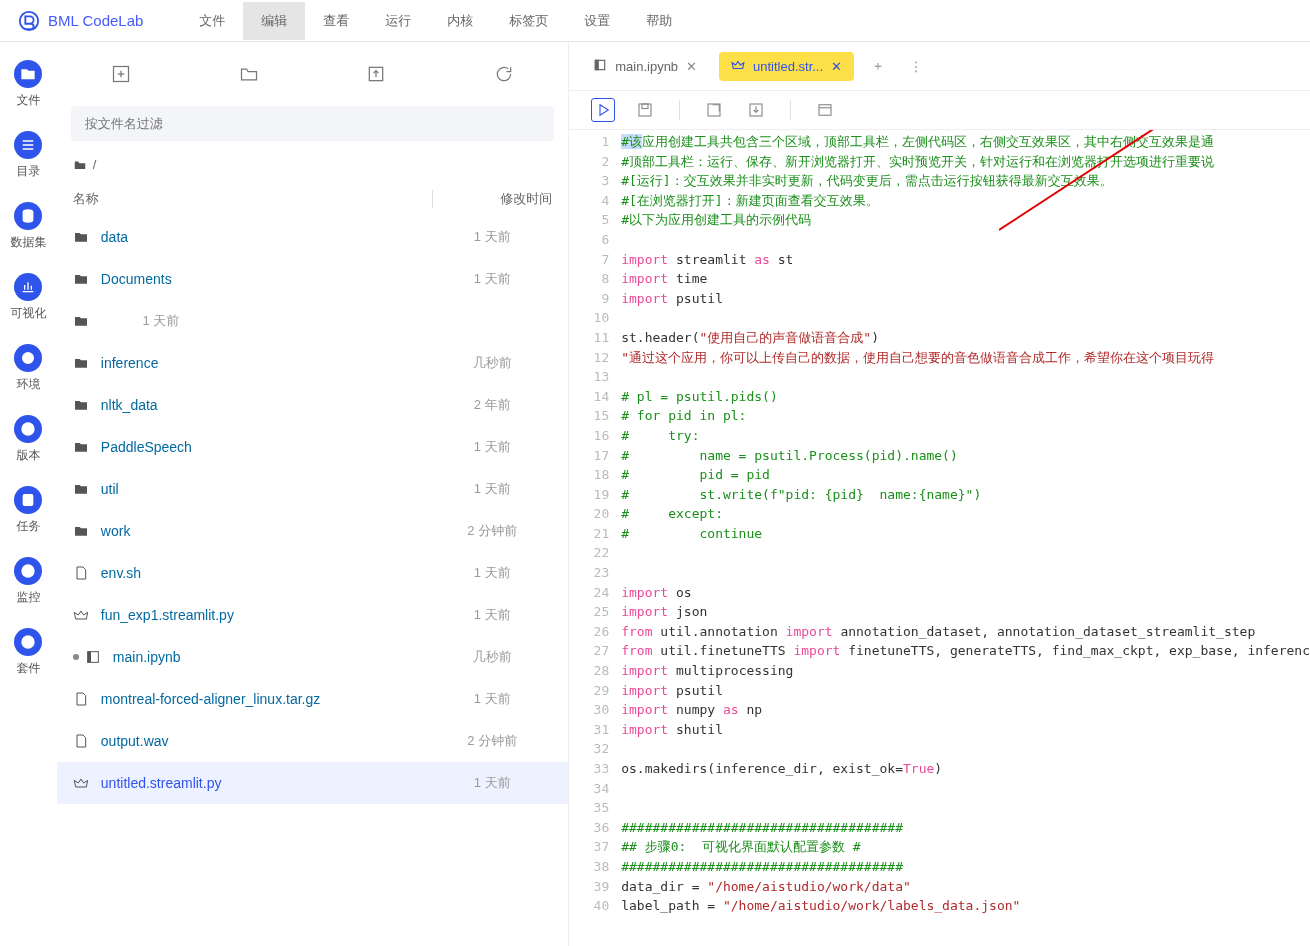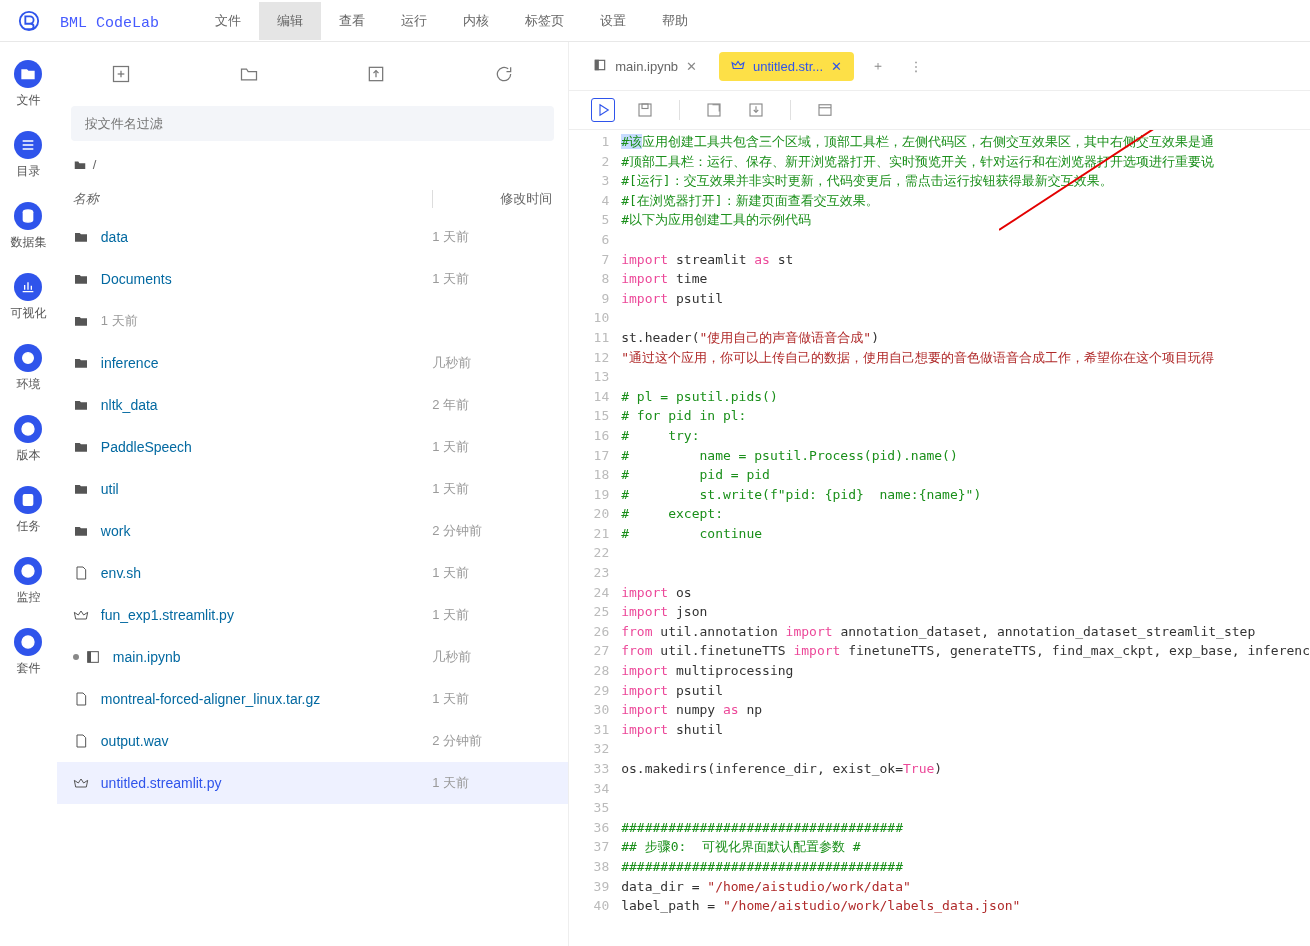--- a/index.html
+++ b/index.html
@@ -1,20 +1,20 @@
 <!DOCTYPE html>
 <html><head>
 <meta charset="utf-8">
 <style>
   * { box-sizing: border-box; margin: 0; padding: 0; }
   body { font-family: -apple-system, BlinkMacSystemFont, "Segoe UI", "PingFang SC", "Microsoft YaHei", sans-serif; font-size: 13px; color: #333; background: #fff; overflow: hidden; width:1310px; height:946px; }
 
   
   .topbar { display:flex; align-items:center; height:42px; border-bottom:1px solid #e8e8e8; padding:0 10px; }
-  .logo { display:flex; align-items:flex-end; gap:20px; color:#455aff; font-weight:500; font-size:15px; padding:0 8px;font-family:Liberation Mono, monospace; }
+  .logo { display:flex; align-items:center; gap:8px; color:#455aff; font-weight:500; font-size:15px; padding:0 8px; }
   .logo svg { width:22px; height:22px; }
   .menu { display:flex; margin-left:30px; }
   .menu-item { padding:10px 18px; color:#666; cursor:pointer; }
   .menu-item.active { background:#e5e5e5; }
 
   .workspace { display:flex; height:calc(100% - 42px); }
 
   
   .rail { width:60px; background:#fff; display:flex; flex-direction:column; align-items:center; padding-top:18px; gap:22px; }
   .rail-item { display:flex; flex-direction:column; align-items:center; gap:4px; color:#555; font-size:12px; cursor:pointer; }
@@ -25,31 +25,31 @@
   
   .filepanel { width:540px; border-right:0px solid #eee; display:flex; flex-direction:column; padding-top:6px;}
   .fp-toolbar { display:flex; justify-content:space-around; align-items:center; height:52px; }
   .fp-toolbar .tbtn { width:38px; height:38px; display:flex; align-items:center; justify-content:center; color:#888; cursor:pointer; }
   .fp-toolbar .tbtn svg { width:20px; height:20px; stroke:#777; fill:none; stroke-width:1.5; }
   .filter { margin:6px 14px; }
   .filter input { width:100%; border:none; background:#f3f5f9; border-radius:4px; padding:10px 14px; font-size:13px; color:#888; outline:none; }
   .crumb { padding:10px 16px; color:#666; font-size:13px; display:flex; align-items:center; gap:6px;}
   .crumb svg{width:14px;height:14px;fill:#555;}
   .filehead { display:flex; padding:8px 16px; color:#666; font-size:13px; border-bottom:0px solid #eee; }
-  .filehead .col-name { flex:1;font-style:italic; }
+  .filehead .col-name { flex:1; }
   .filehead .col-time { width:120px; text-align:right; border-left:1px solid #ddd; padding-left:12px;}
   .filelist { flex:1; overflow:auto; }
   .frow { display:flex; align-items:center; padding:12px 16px; cursor:pointer; }
   .frow.sel { background:#eef1ff; }
   .frow .ficon { width:18px; margin-right:10px; display:flex; align-items:center; color:#555; }
   .frow .ficon svg{width:16px;height:16px;fill:#555;}
   .frow .ficon.blue svg{fill:#2f54eb;}
   .frow .fname { flex:1; color:#0369a1; font-size:14px; }
   .frow.sel .fname{ color:#2f54eb;}
-  .frow .ftime { width:120px; text-align:left; color:#9a9a9a; font-size:13px; }
+  .frow .ftime { width:120px; text-align:center; color:#9a9a9a; font-size:13px; }
   .frow .dot { width:6px;height:6px;border-radius:50%;background:#888;margin-right:6px;}
 
   
   .editor { flex:1; display:flex; flex-direction:column; border-left:1px solid #eee;}
   .tabs { display:flex; align-items:center; height:48px; padding:0 12px; gap:10px; }
   .tab { display:flex; align-items:center; gap:8px; padding:6px 12px; border-radius:4px; color:#666; cursor:pointer; font-size:13px;}
   .tab.active { background:#fde047; color:#2f54eb;gap:8px; }
   .tab .x { color:#888; }
   .tab.active .x{ color:#2f54eb;}
   .tab svg{width:14px;height:14px;}

